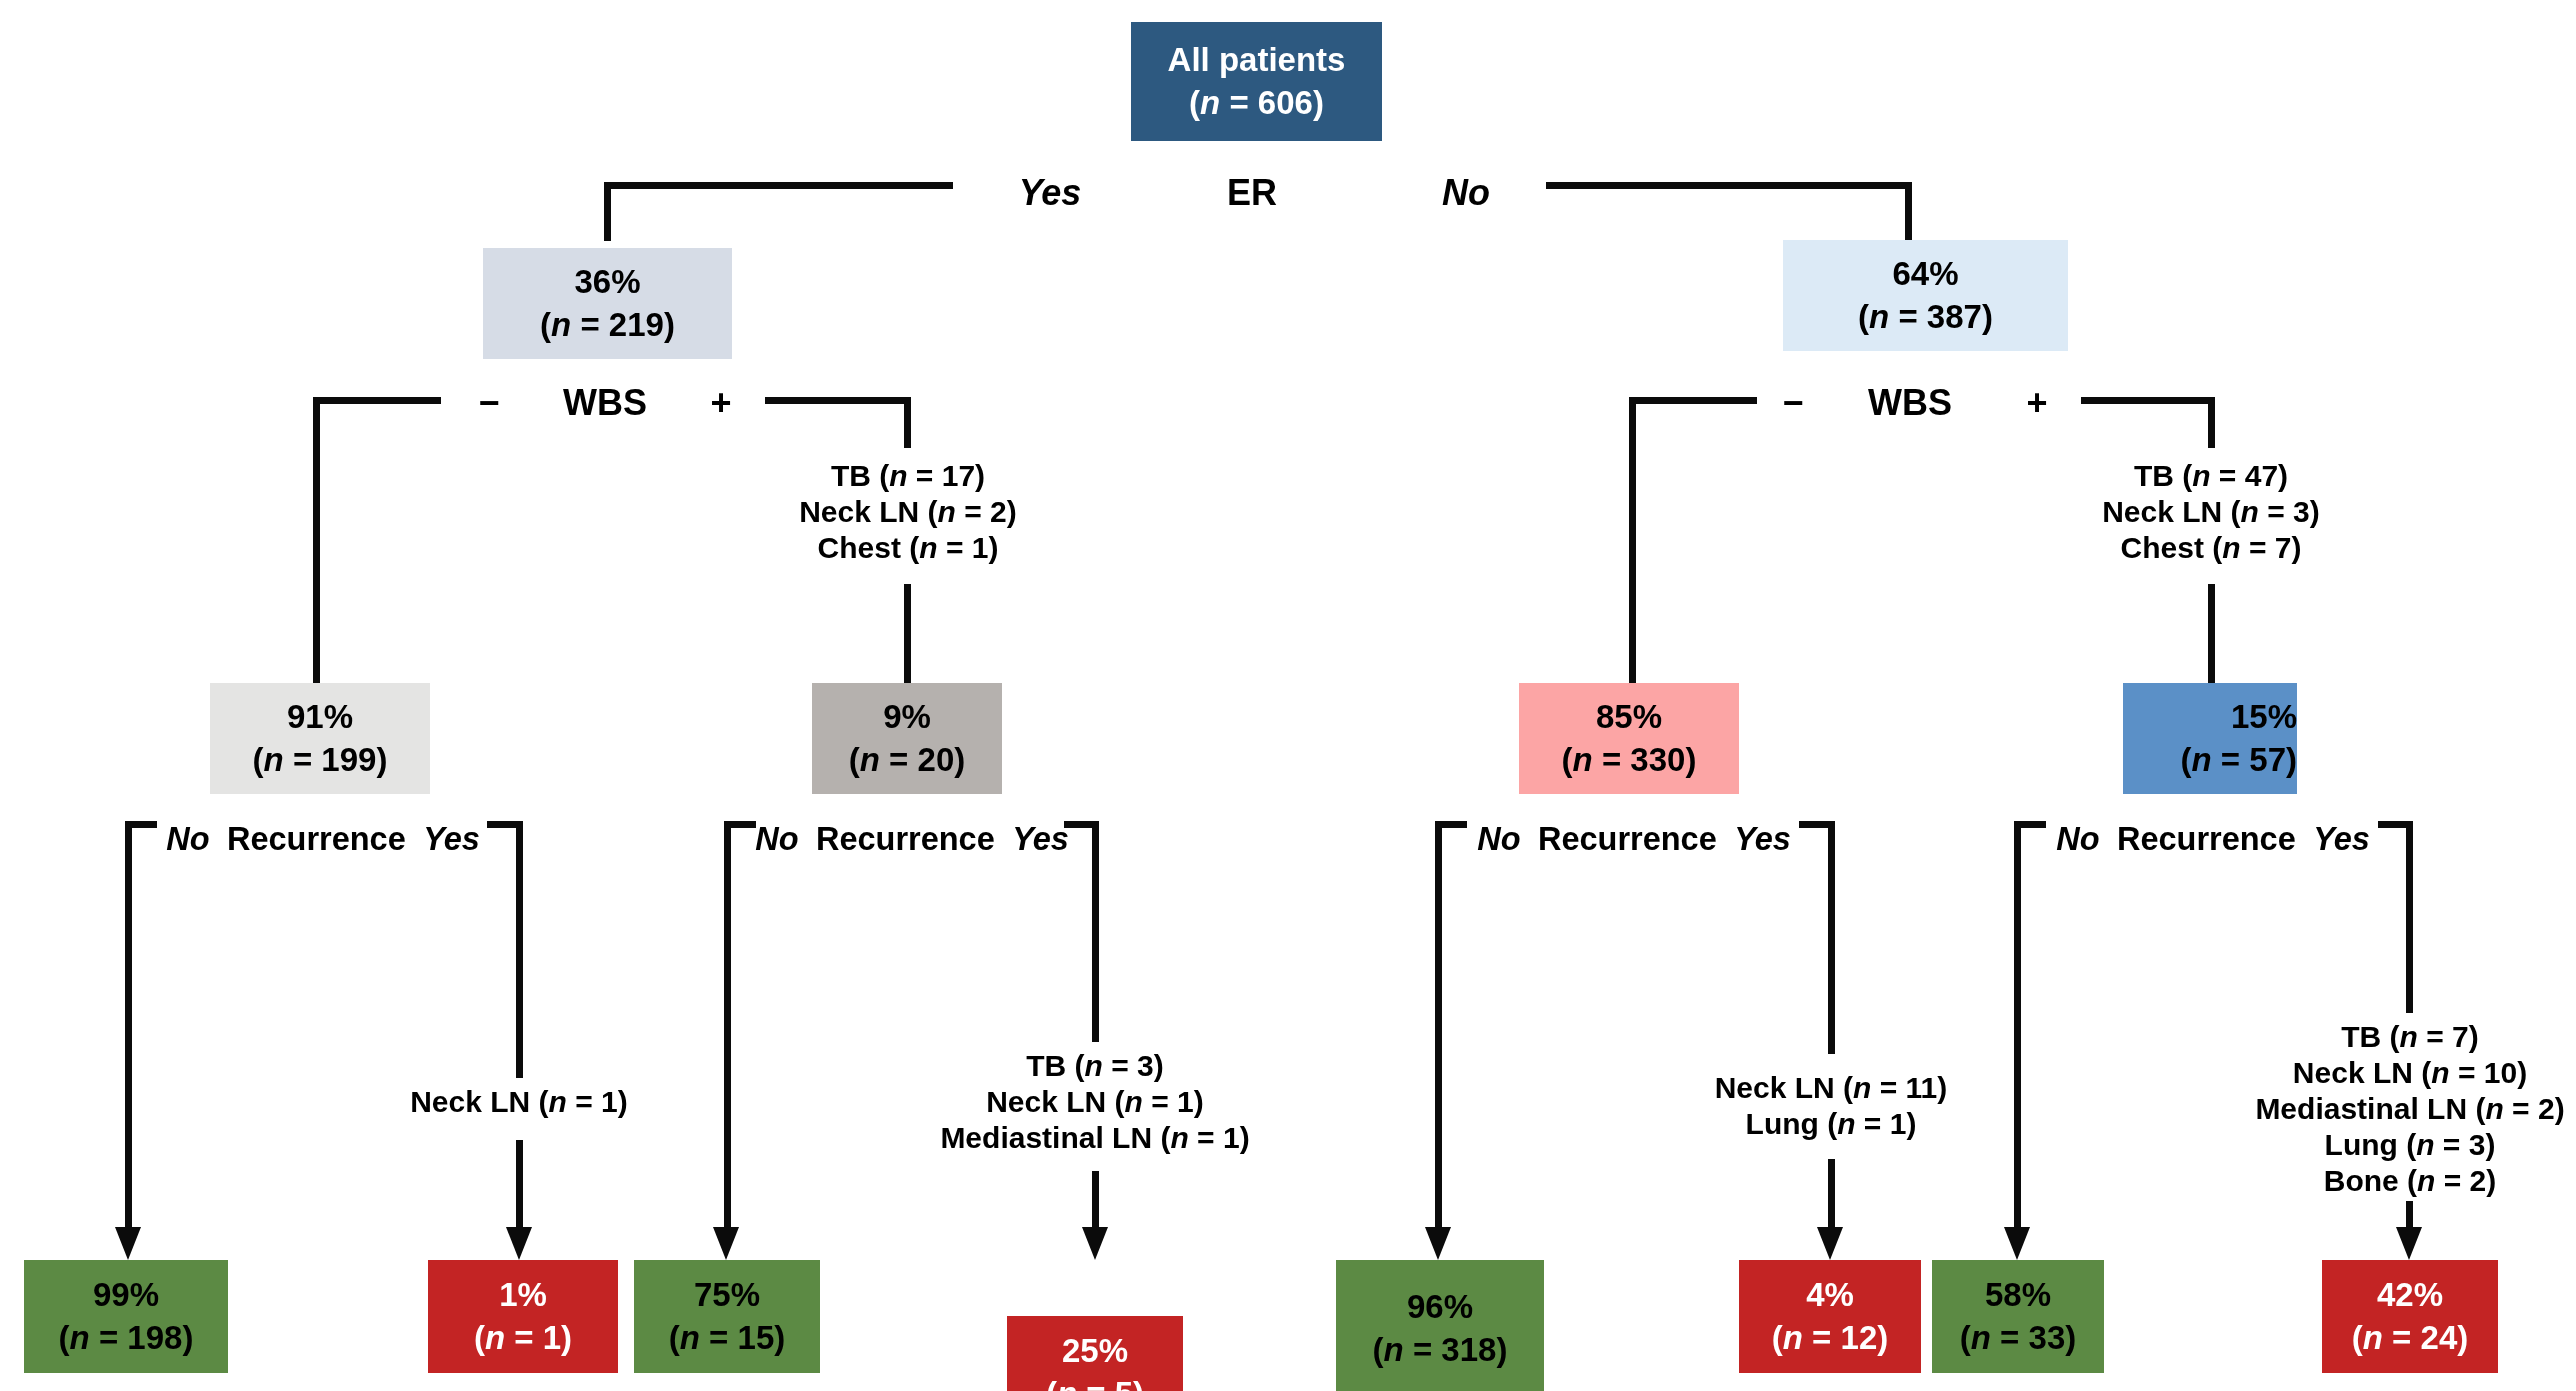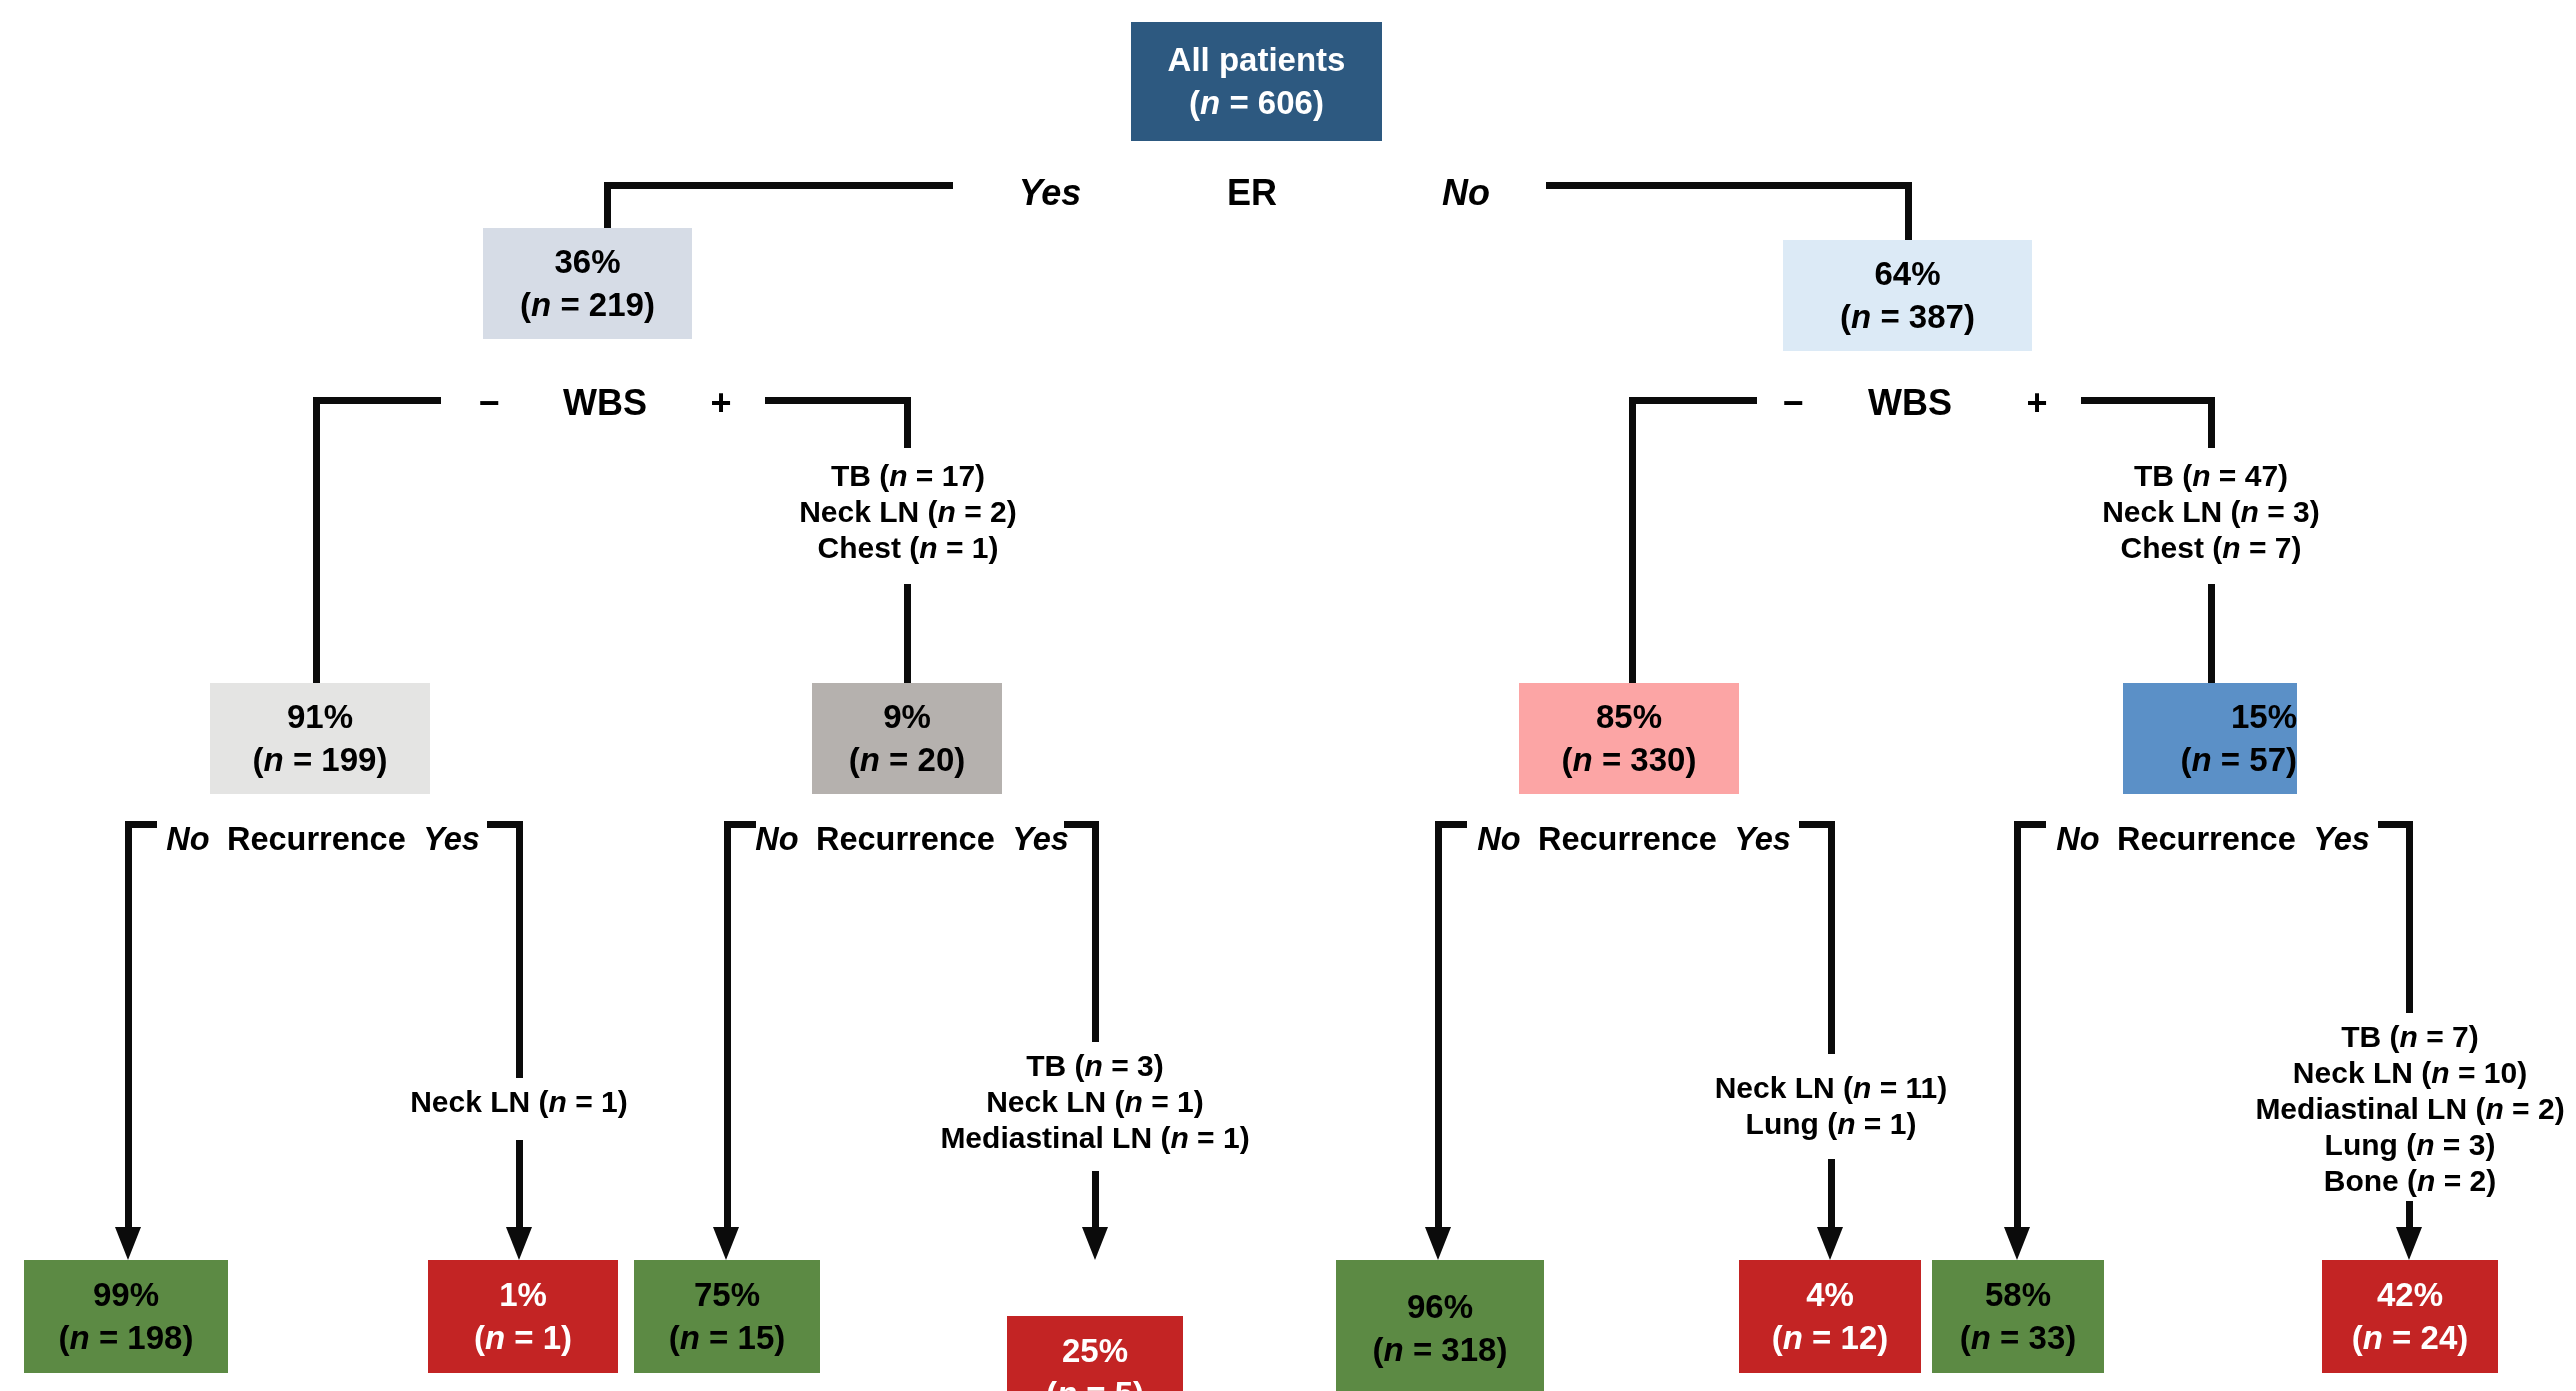--- a/index.html
+++ b/index.html
@@ -56,25 +56,25 @@
 </div>
 
 <div class="hline" style="left:607px;top:182px;width:346px"></div>
 <div class="hline" style="left:1546px;top:182px;width:365px"></div>
 <div class="vline" style="left:604px;top:182px;height:59px"></div>
 <div class="vline" style="left:1905px;top:182px;height:59px"></div>
 <div class="lbl it" style="left:1050px;top:193px">Yes</div>
 <div class="lbl" style="left:1252px;top:193px">ER</div>
 <div class="lbl it" style="left:1466px;top:193px">No</div>
 
-<div class="box c-graylav" style="left:483px;top:228px;width:209px">
+<div class="box c-graylav" style="left:483px;top:248px;width:249px">
   <div class="pct">36%</div>
   <div class="nn">(<i>n</i> = <span>219</span>)</div>
 </div>
-<div class="box c-paleblue" style="left:1783px;top:240px;width:249px">
+<div class="box c-paleblue" style="left:1783px;top:240px;width:285px">
   <div class="pct">64%</div>
   <div class="nn">(<i>n</i> = <span>387</span>)</div>
 </div>
 
 <div class="hline" style="left:313px;top:397px;width:128px"></div>
 <div class="vline" style="left:313px;top:397px;height:286px"></div>
 <div class="lbl" style="left:489px;top:403px">−</div>
 <div class="lbl" style="left:605px;top:403px">WBS</div>
 <div class="lbl" style="left:721px;top:403px">+</div>
 <div class="hline" style="left:765px;top:397px;width:146px"></div>

